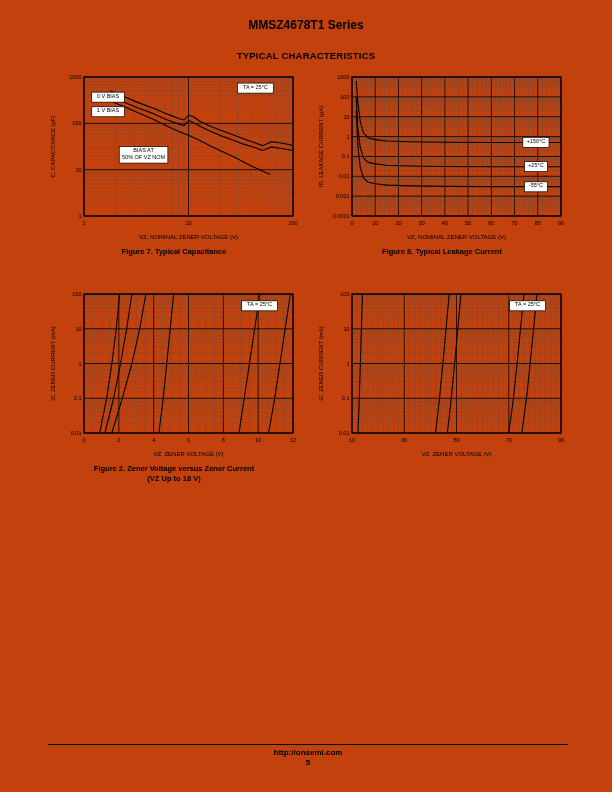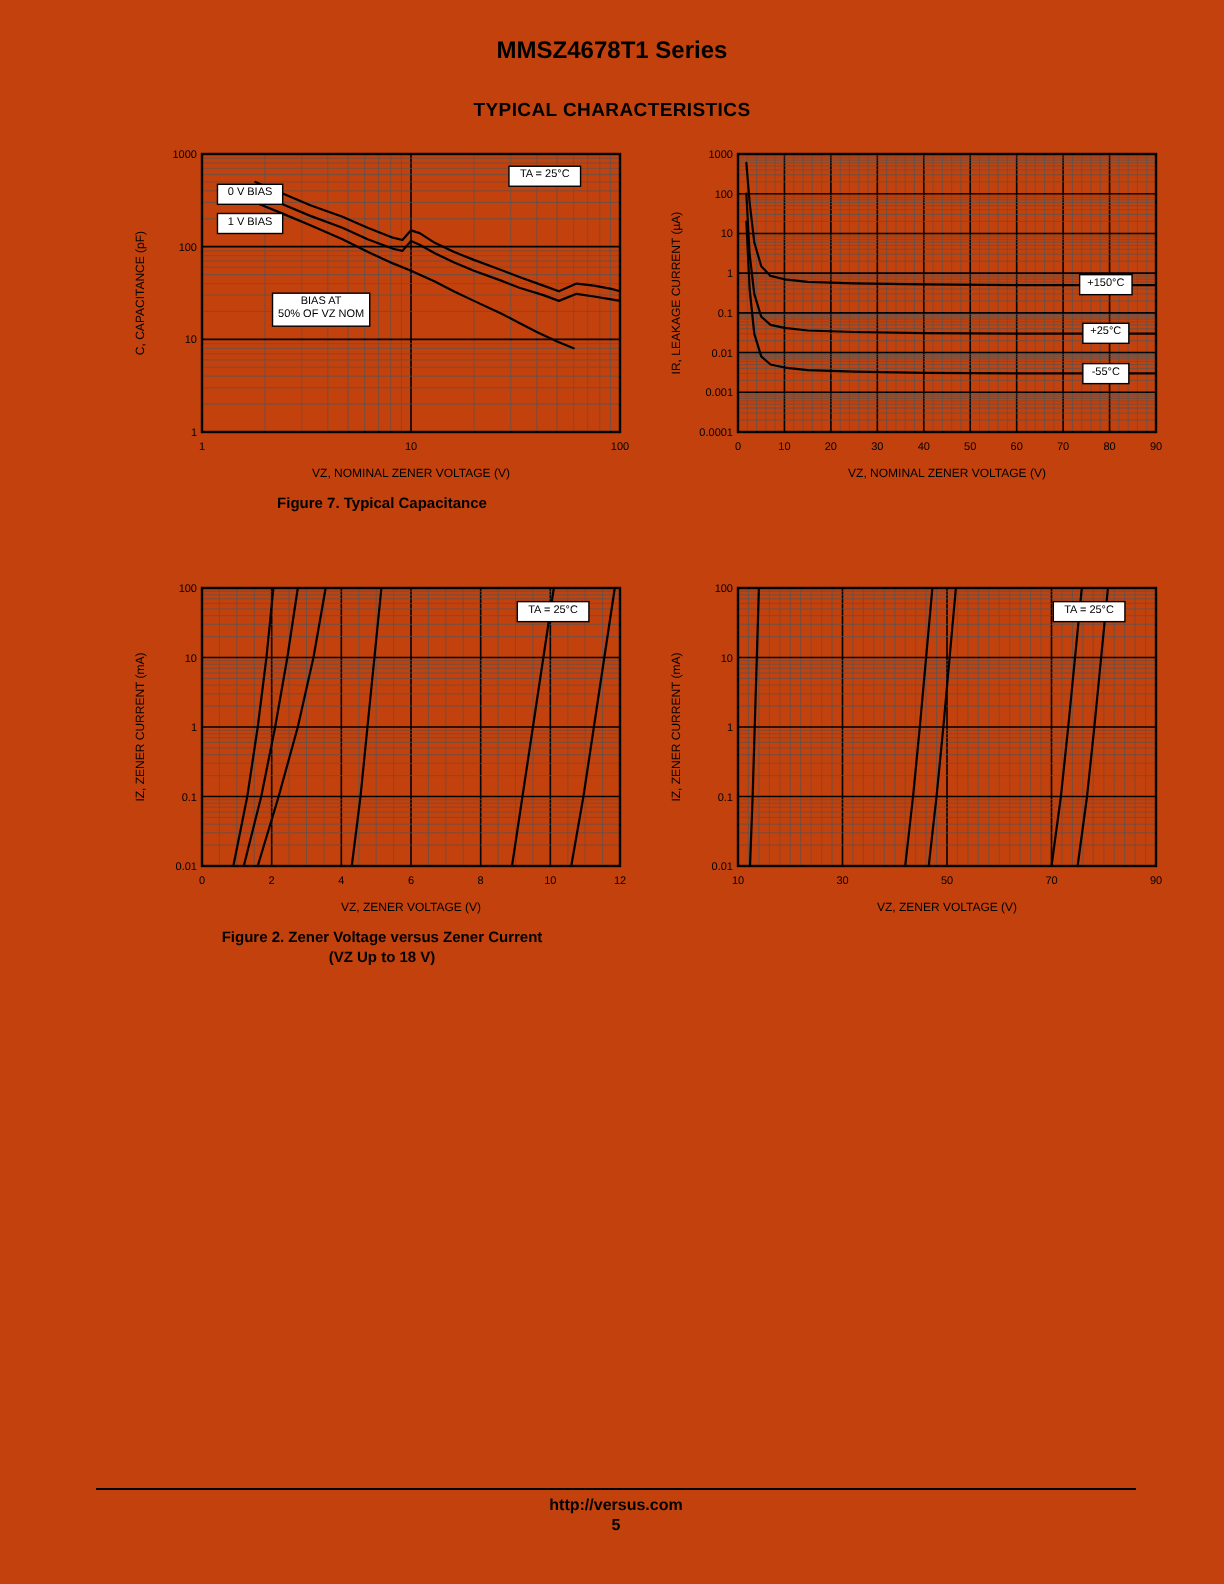--- a/index.html
+++ b/index.html
@@ -14,21 +14,21 @@
   }
   .doc-title{
     position:absolute;top:18px;left:0;width:100%;
     text-align:center;font-size:12px;font-weight:bold;margin:0;
   }
   .section-title{
     position:absolute;top:50px;left:0;width:100%;
     text-align:center;font-size:9.5px;font-weight:bold;margin:0;letter-spacing:.2px;
   }
   .charts{
-    position:absolute;top:70px;left:65px;
+    position:absolute;top:70px;left:48px;
     display:grid;grid-template-columns:252px 252px;
     column-gap:16px;row-gap:30px;
   }
   figure{margin:0;padding:0;}
   figure svg{display:block;}
   svg text{font-family:"Liberation Sans", sans-serif;fill:#000;}
   figcaption{
     margin-top:5px;text-align:center;
     font-size:7.5px;font-weight:bold;line-height:1.3;
   }
@@ -277,20 +277,24 @@
             <polyline points="40.18,26.86 41.81,57.10 44.13,76.95 47.61,88.35 52.26,92.41 59.22,93.91 70.83,95.24 94.06,95.99 128.89,96.53 175.33,96.81 245.00,96.81" fill="none" stroke="#000" stroke-width="1.1" stroke-linejoin="round" stroke-linecap="round"></polyline>
             <polyline points="40.18,40.74 41.81,74.47 44.13,96.81 47.61,108.21 52.26,112.26 59.22,113.77 70.83,115.10 94.06,115.85 128.89,116.39 175.33,116.67 245.00,116.67" fill="none" stroke="#000" stroke-width="1.1" stroke-linejoin="round" stroke-linecap="round"></polyline>
           </g>
           <rect x="206.82" y="67.33" width="26.200000000000003" height="10" fill="#fff" stroke="#000" stroke-width="0.7"></rect>
           <text x="219.92" y="72.83" text-anchor="middle" font-size="5.5">+150°C</text>
           <rect x="208.42" y="91.655" width="23" height="10" fill="#fff" stroke="#000" stroke-width="0.7"></rect>
           <text x="219.92" y="97.155" text-anchor="middle" font-size="5.5">+25°C</text>
           <rect x="208.42" y="111.81" width="23" height="10" fill="#fff" stroke="#000" stroke-width="0.7"></rect>
           <text x="219.92" y="117.31" text-anchor="middle" font-size="5.5">-55°C</text>
         </svg>
+      <figcaption>
+        <div>Figure 8. Typical Leakage Current</div>
+        <div></div>
+      </figcaption>
     </figure>
 
     <figure>
       <svg width="252" height="172">
           <line x1="36" x2="36" y1="7" y2="146" stroke="#000" stroke-width="0.8"></line>
           <line x1="70.83333333333333" x2="70.83333333333333" y1="7" y2="146" stroke="#000" stroke-width="0.8"></line>
           <line x1="105.66666666666666" x2="105.66666666666666" y1="7" y2="146" stroke="#000" stroke-width="0.8"></line>
           <line x1="140.5" x2="140.5" y1="7" y2="146" stroke="#000" stroke-width="0.8"></line>
           <line x1="175.33333333333331" x2="175.33333333333331" y1="7" y2="146" stroke="#000" stroke-width="0.8"></line>
           <line x1="210.16666666666669" x2="210.16666666666669" y1="7" y2="146" stroke="#000" stroke-width="0.8"></line>
@@ -493,17 +497,17 @@
             <polyline points="205.81,146.00 210.51,111.25 214.17,76.50 217.57,41.75 220.97,7.00" fill="none" stroke="#000" stroke-width="1.1" stroke-linejoin="round" stroke-linecap="round"></polyline>
           </g>
           <rect x="193.66" y="13.815000000000001" width="35.8" height="10" fill="#fff" stroke="#000" stroke-width="0.7"></rect>
           <text x="211.56" y="19.315" text-anchor="middle" font-size="5.5">TA = 25°C</text>
         </svg>
     </figure>
 
   </div>
 
   <div class="footer">
-    <div class="footer-url">http://versus.com</div>
+    <div class="footer-url">http://onsemi.com</div>
     <div class="footer-page">5</div>
   </div>
 
 </div>
 
 </body></html>

